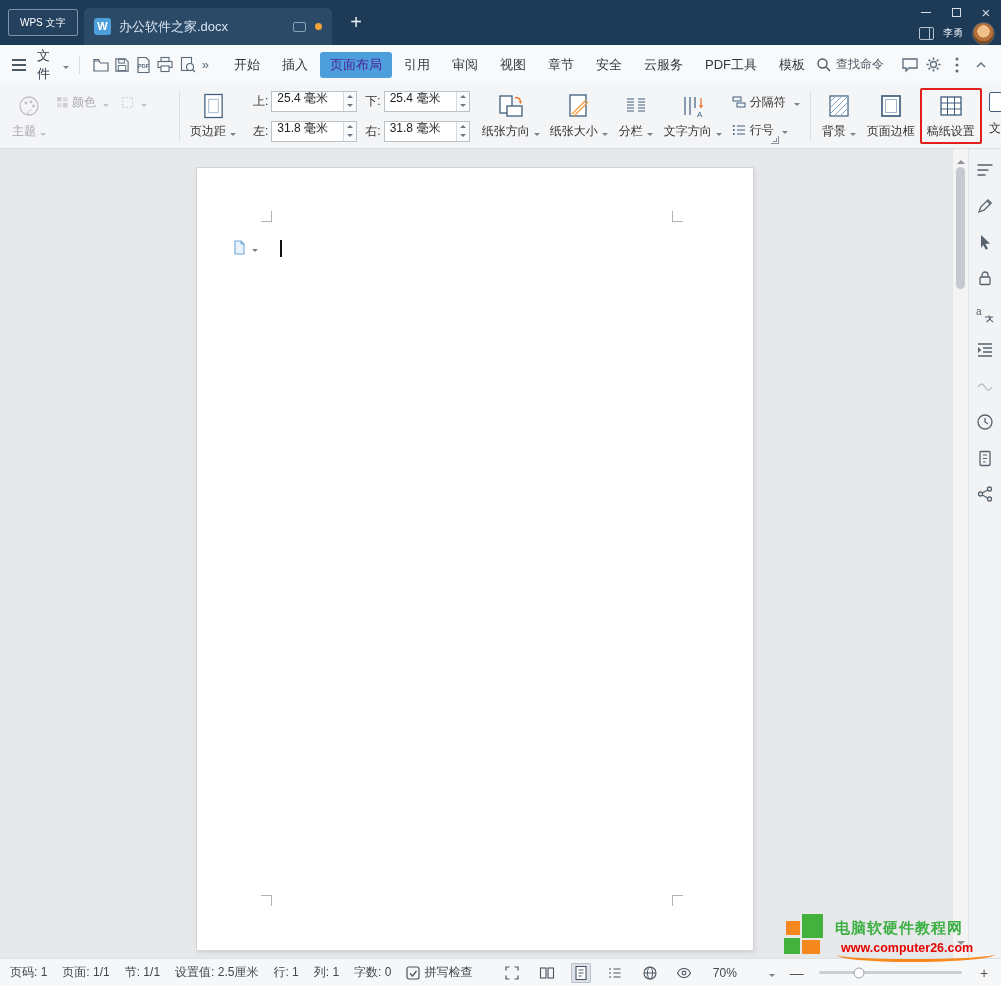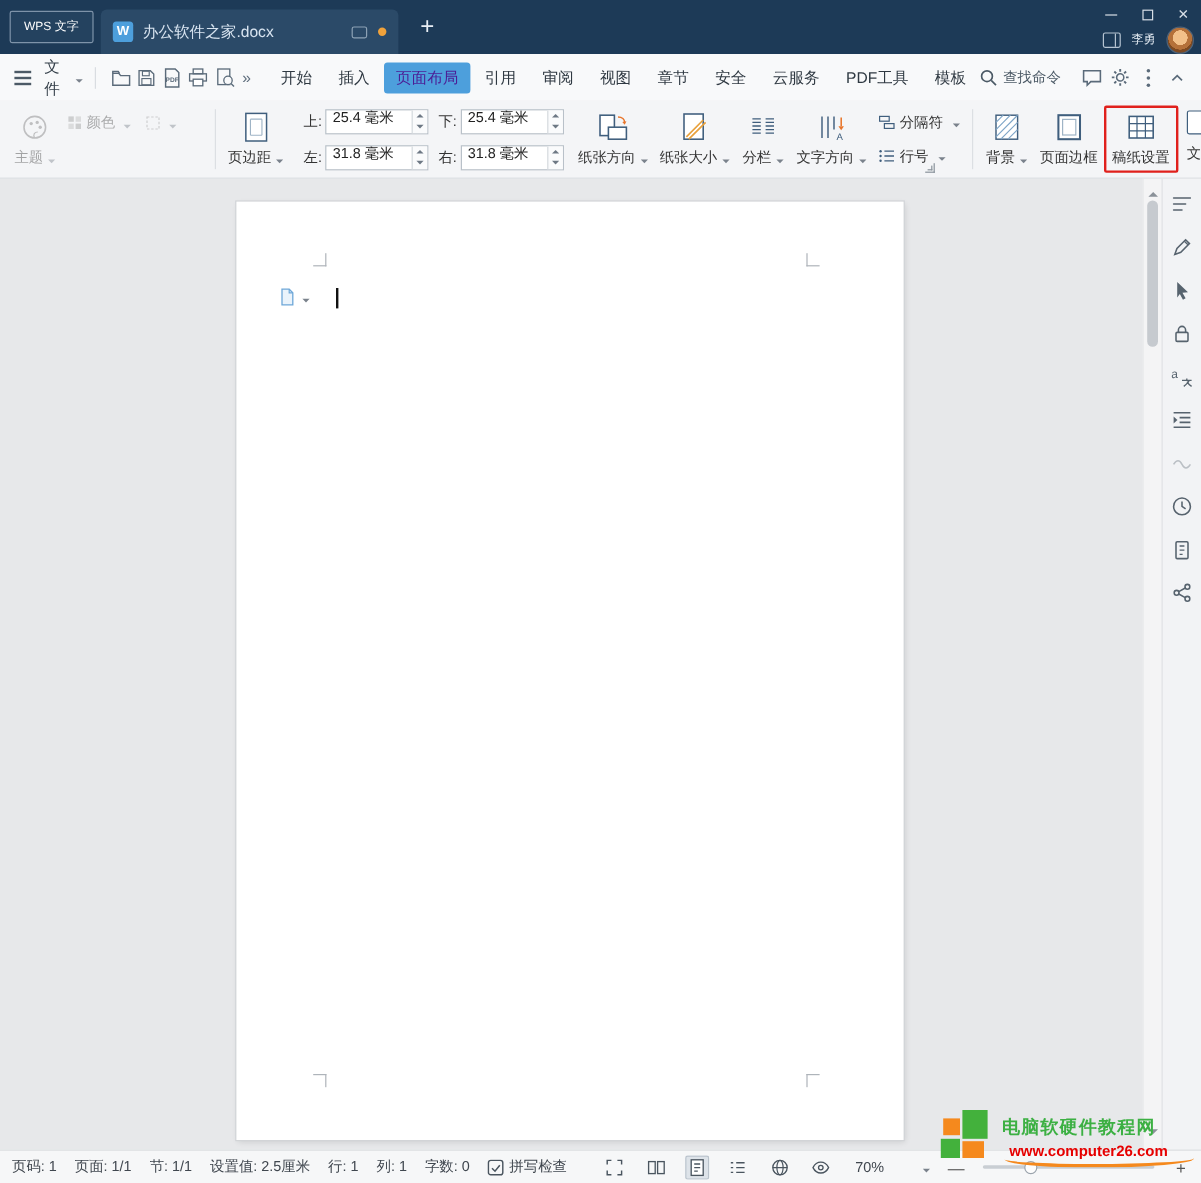--- a/index.html
+++ b/index.html
@@ -98,21 +98,21 @@
   .spell{display:flex;align-items:center;gap:4px;}
   .sspacer{flex:1;}
   .vic{width:20px;height:20px;display:flex;align-items:center;justify-content:center;border-radius:2px;}
   .vic.active{background:#dde3e9;box-shadow:inset 0 0 0 1px #b9c2cb;}
   .zoomval{display:flex;align-items:center;margin-left:4px;white-space:nowrap;gap:28px;}
   .zbtn{font-size:14px;color:#555;width:14px;text-align:center;}
   .ztrack{position:relative;width:148px;height:3px;background:#c9ced3;border-radius:2px;display:block;}
   .zthumb{position:absolute;left:28%;top:50%;transform:translate(-50%,-50%);width:11px;height:11px;background:#fdfdfd;border:1px solid #9aa3ac;border-radius:50%;display:block;}
 
   
-  .watermark{position:absolute;right:3px;bottom:12px;width:214px;height:52px;z-index:60;pointer-events:none;display:flex;align-items:center;gap:7px;}
+  .watermark{position:absolute;right:3px;bottom:23px;width:214px;height:52px;z-index:60;pointer-events:none;display:flex;align-items:center;gap:7px;}
   .wlogo{position:relative;width:44px;height:46px;flex:none;}
   .wlogo i{position:absolute;display:block;}
   .sq1{left:2px;top:7px;width:14px;height:14px;background:var(--worange);}
   .sq2{left:18px;top:0;width:21px;height:24px;background:#43b13c;}
   .sq3{left:0;top:24px;width:16px;height:16px;background:#43b13c;}
   .sq4{left:18px;top:26px;width:18px;height:14px;background:var(--worange);}
   .wtxt{position:relative;display:flex;flex-direction:column;}
   .wname{color:var(--wgreen);font-size:15px;font-weight:bold;letter-spacing:1px;white-space:nowrap;}
   .wurl{color:var(--wred);font-size:12.5px;font-weight:bold;margin:3px 0 0 6px;white-space:nowrap;}
   .swoosh{position:absolute;left:2px;bottom:-7px;width:158px;height:10px;border-bottom:3px solid var(--worange);border-radius:0 0 70% 60%/0 0 10px 9px;}

